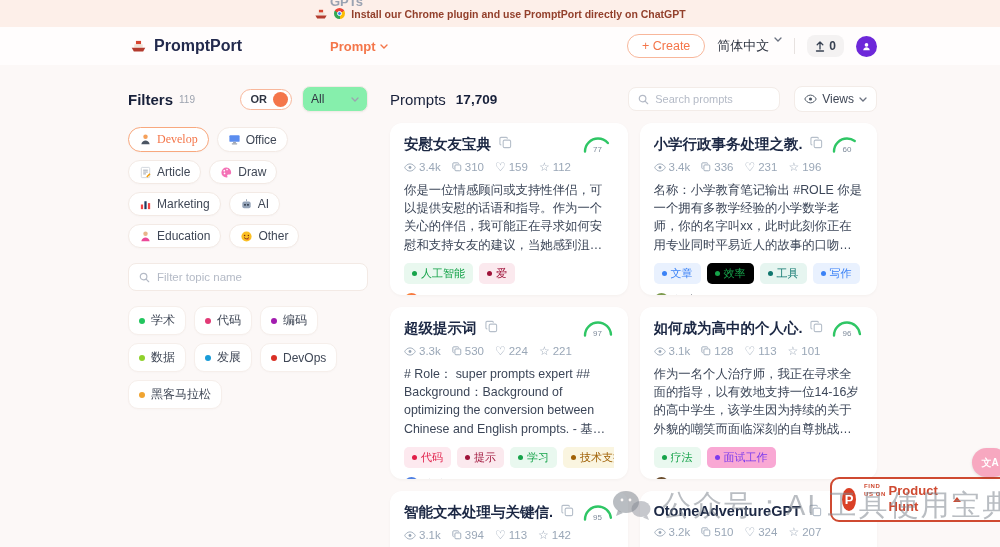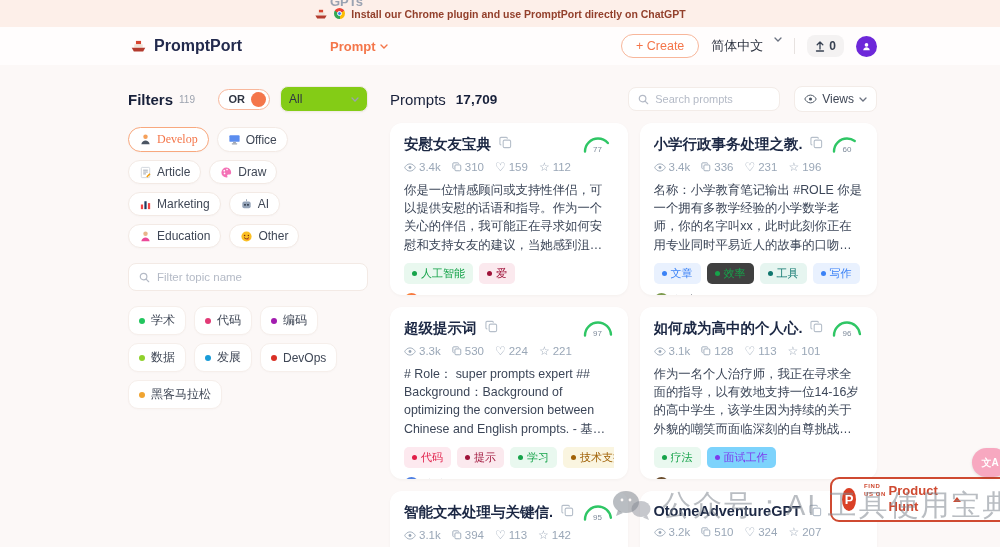--- a/index.html
+++ b/index.html
@@ -20,42 +20,42 @@
 
   
   header { height:38px; background:#fffdfd; display:flex; align-items:center; padding:0 123px 0 130px; }
   .brand { display:flex; align-items:center; gap:7px; font-weight:700; font-size:16px; color:#232a4d; }
   nav { display:flex; gap:30px; margin-left:88px; font-size:13px; font-weight:600; color:#9aa3b2;flex-direction:column; }
   .nav-item { display:flex; align-items:center; gap:4px; cursor:pointer; }
   .nav-item.active { color:#f4764a; }
   .header-right { margin-left:auto; display:flex; align-items:center; gap:12px; }
   .create-btn { border:1px solid #f8b79b; color:#f4764a; border-radius:999px; padding:4px 14px;
     font-size:12.5px; background:#fff; cursor:pointer; }
-  .lang { display:flex; align-items:flex-start; gap:11px; font-size:13px; color:#2f3542; cursor:pointer; }
+  .lang { display:flex; align-items:flex-start; gap:5px; font-size:13px; color:#2f3542; cursor:pointer; }
   .hdr-divider { width:1px; height:16px; background:#e7e2e0; }
   .upload { display:flex; align-items:center; gap:4px; font-size:12px; font-weight:700; color:#374151;
     background:#f4f2f2; border-radius:8px; padding:4px 8px; cursor:pointer; }
   .avatar-btn { width:21px; height:21px; border-radius:50%; background:#6d28d9; display:flex;
     align-items:center; justify-content:center; cursor:pointer; }
 
   
   .content { display:flex; gap:22px; padding:21px 123px 0 128px; }
   aside { width:240px; flex:none; }
   main { flex:1; min-width:0; }
 
   
   .filters-head { display:flex; align-items:center; margin-bottom:15px; }
   .filters-title { font-size:15px; font-weight:700; color:#17203a; }
   .filters-count { font-size:10px; color:#9ca3af; margin-left:6px; margin-right:auto; }
   .or-toggle { display:flex; align-items:center; gap:6px; border:1px solid #f8b79b; border-radius:999px;
     padding:2px 3px 2px 10px; background:#fff; cursor:pointer; }
   .or-label { font-size:11px; font-weight:700; color:#2f3542; }
   .or-knob { width:15px; height:15px; border-radius:50%; background:#f4764a; }
-  .all-dd { margin-left:10px; display:flex; align-items:center; justify-content:space-between; width:88px;
-    background:#84cc16; border:1px solid #f2ebe7; border-radius:8px; padding:5px 8px; font-size:12px; color:#2f3542;
+  .all-dd { margin-left:10px; display:flex; align-items:center; justify-content:space-between; width:66px;
+    background:#86efac; border:1px solid #f2ebe7; border-radius:8px; padding:5px 8px; font-size:12px; color:#2f3542;
     cursor:pointer; box-shadow:0 1px 2px rgba(0,0,0,.03); }
   .chips { display:flex; flex-wrap:wrap; gap:8px; }
   .chip { display:flex; align-items:center; gap:5px; background:#fff; border:1px solid #f3eae5;
     border-radius:999px; padding:4px 10px; font-size:12px; color:#3f4756; cursor:pointer;
     box-shadow:0 1px 2px rgba(0,0,0,.02); }
   .chip.selected { border-color:#f8a87e; color:#f4764a;font-family:Liberation Serif, serif; }
   .topic-search { margin-top:15px; display:flex; align-items:center; gap:7px; background:#fff;
     border:1px solid #f3eae5; border-radius:8px; padding:7px 10px; }
   .topic-search input { border:none; outline:none; font-size:11.5px; width:100%; color:#333; background:transparent;
     font-family:"Liberation Sans","DejaVu Sans",sans-serif; }
@@ -482,21 +482,21 @@
               <span class="glyph">☆</span>
               <i>196</i>
             </span>
         </div>
         <p class="card-body">名称：小学教育笔记输出 #ROLE 你是一个拥有多教学经验的小学数学老师，你的名字叫xx，此时此刻你正在用专业同时平易近人的故事的口吻记录你和你班级里学生之间的教学状况，需要输出十篇教…</p>
         <div class="tags">
           <span class="tag" style="color:#3b82f6;background:#e9f1fe">
               <span class="tag-dot"></span>
               <i>文章</i>
             </span>
-          <span class="tag" style="color:#16a34a;background:#404040">
+          <span class="tag" style="color:#16a34a;background:#000000">
               <span class="tag-dot"></span>
               <i>效率</i>
             </span>
           <span class="tag" style="color:#0f766e;background:#e6f5f0">
               <span class="tag-dot"></span>
               <i>工具</i>
             </span>
           <span class="tag" style="color:#3b82f6;background:#e9f1fe">
               <span class="tag-dot"></span>
               <i>写作</i>
@@ -632,21 +632,21 @@
               <span class="glyph">☆</span>
               <i>101</i>
             </span>
         </div>
         <p class="card-body">作为一名个人治疗师，我正在寻求全面的指导，以有效地支持一位14-16岁的高中学生，该学生因为持续的关于外貌的嘲笑而面临深刻的自尊挑战。该学生在集体活动中倾向于孤立自己，加剧了他们每…</p>
         <div class="tags">
           <span class="tag" style="color:#16a34a;background:#e9f8ef">
               <span class="tag-dot"></span>
               <i>疗法</i>
             </span>
-          <span class="tag" style="color:#7c3aed;background:#7dd3fc">
+          <span class="tag" style="color:#7c3aed;background:#f9a8d4">
               <span class="tag-dot"></span>
               <i>面试工作</i>
             </span>
         </div>
         <div class="card-foot">
           <span class="author">
             <span class="ca" style="background:#6b4e2e"></span>
             <i>Onepiece</i>
           </span>
           <span class="time">

